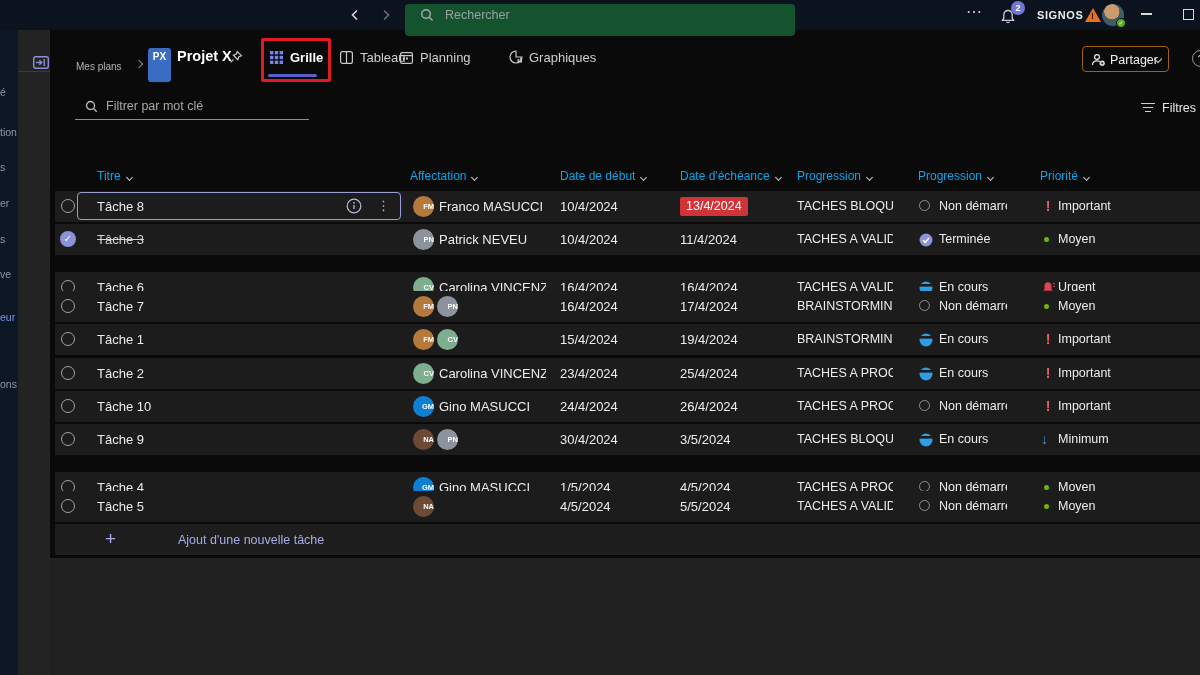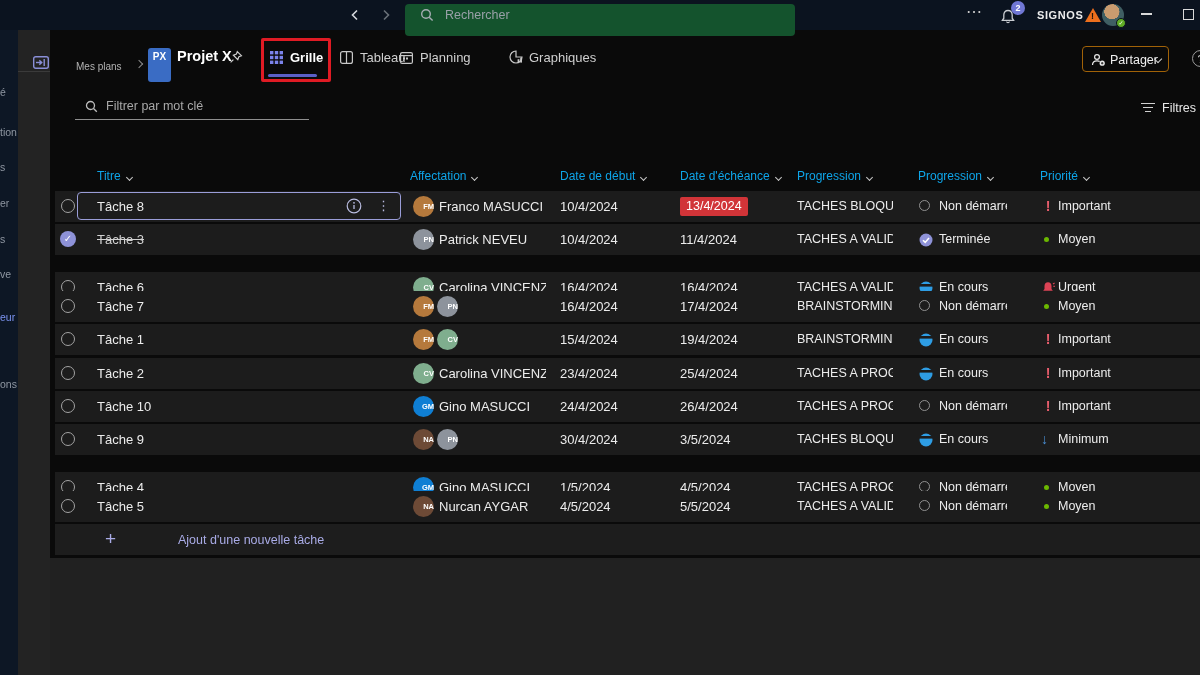--- a/index.html
+++ b/index.html
@@ -430,21 +430,20 @@
         <span class="t-prog">Non démarrée</span>
         <span class="pri-ic">
           <span class="pri-dot"></span>
         </span>
         <span class="t-pri">Moyen</span>
       </div>
       <div class="row" style="top: 491px;">
         <span class="sel-circle"></span>
         <span class="t-title">Tâche 5</span>
         <span class="av" style="left: 358px; background: rgb(109, 74, 54);">NA</span>
-        <span class="t-name">Nurcan AYGAR</span>
         <span class="t-start">4/5/2024</span>
         <span class="t-due">5/5/2024</span>
         <span class="t-bucket">TACHES A VALIDER</span>
         <span class="prog-circle"></span>
         <span class="t-prog">Non démarrée</span>
         <span class="pri-ic">
           <span class="pri-dot"></span>
         </span>
         <span class="t-pri">Moyen</span>
       </div>

